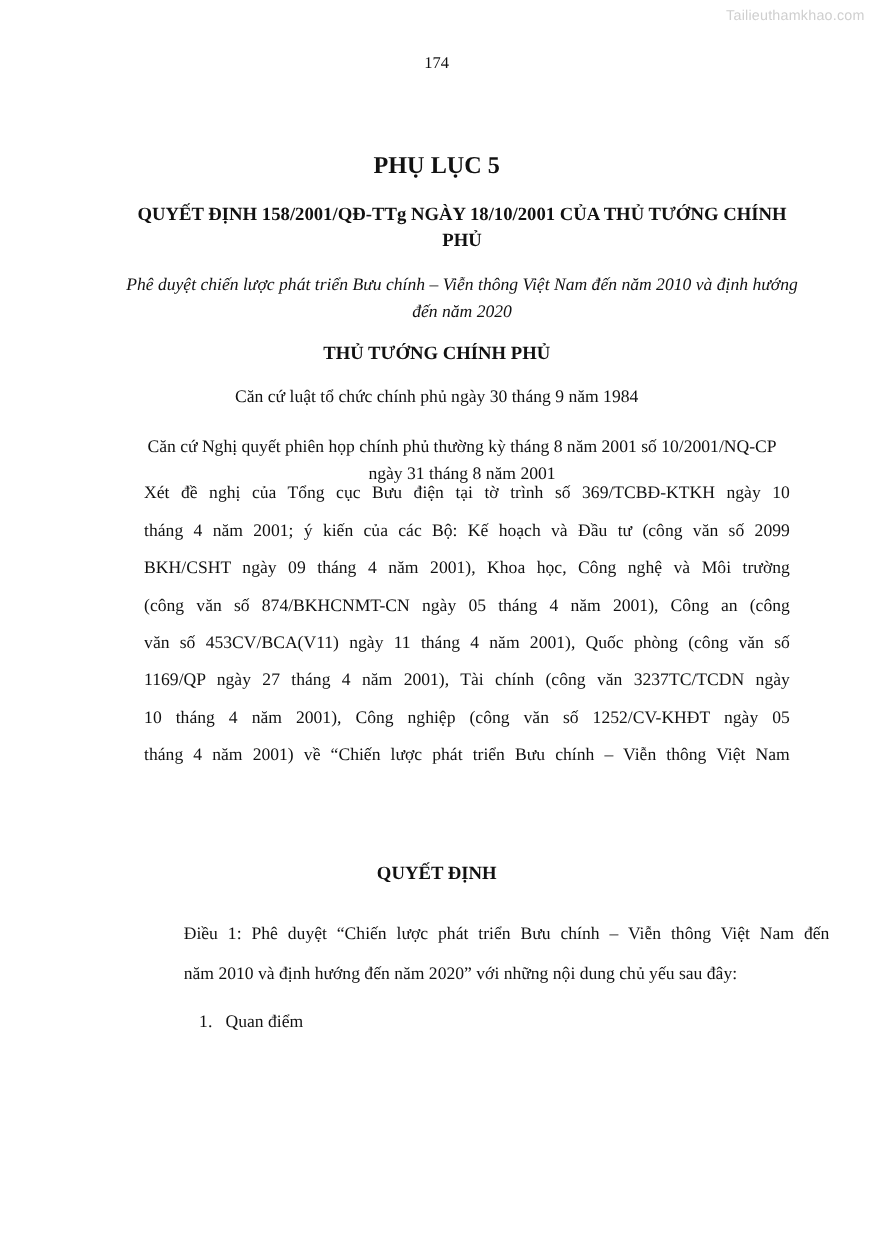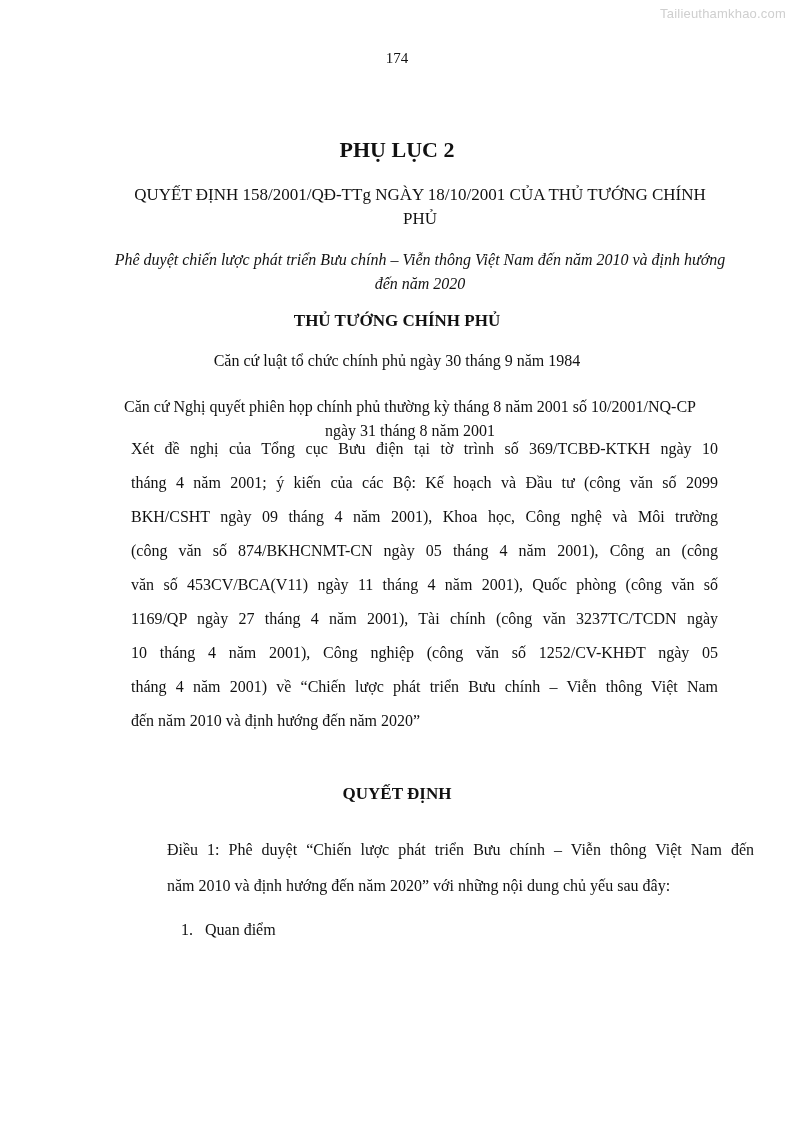--- a/index.html
+++ b/index.html
@@ -8,25 +8,25 @@
     font-family: "Liberation Serif", "DejaVu Serif", serif; color: #111;
     overflow: hidden;
   }
   .watermark {
     position: absolute; top: 6px; right: 8px; font-family: "Liberation Sans", sans-serif;
     font-size: 13px; color: #cfcfcf; letter-spacing: 0.2px;
   }
   .abs { position: absolute; left: 0; width: 794px; text-align: center; }
   .pagenum { top: 50px; font-size: 15px; }
   .title { top: 137px; font-size: 22px; font-weight: bold; }
-  .subtitle { top: 183px; font-size: 17px; font-weight: normal; line-height: 24px; left: 120px; width: 600px; }
+  .subtitle { top: 183px; font-size: 17px; font-weight: bold; line-height: 24px; left: 120px; width: 600px; }
   .desc { top: 248px; font-size: 16px; font-style: italic; line-height: 24px; left: 110px; width: 620px; }
   .authority { top: 311px; font-size: 17px; font-weight: bold; }
   .basis1 { top: 352px; font-size: 16px; }
-  .basis2 { top: 395px; font-size: 16px; line-height: 24px; left: 120px; width: 580px; }
+  .basis2 { top: 395px; font-size: 16px; line-height: 24px; left: 130px; width: 580px; }
   .body-para {
     position: absolute; top: 432px; left: 131px; width: 587px; font-size: 16px;
     line-height: 34px; text-align: justify; text-align-last: left;
   }
   .line { display: block; text-align: justify; text-align-last: justify; height: 34px; white-space: nowrap; }
   .line.last { text-align-last: left; }
   .decision { top: 784px; font-size: 17px; font-weight: bold; }
   .article {
     position: absolute; top: 832px; left: 131px; width: 587px; font-size: 16px; line-height: 36px; margin-left: 36px;
   }
@@ -34,42 +34,41 @@
   .item { position: absolute; top: 921px; left: 181px; font-size: 16px; }
   .item .num { display: inline-block; width: 24px; }
 </style>
 </head>
 <body>
 
 <div class="watermark">Tailieuthamkhao.com</div>
 
 <div class="abs pagenum">174</div>
 
-<div class="abs title">PHỤ LỤC 2</div>
+<div class="abs title">PHỤ LỤC 5</div>
 
 <div class="abs subtitle">QUYẾT ĐỊNH 158/2001/QĐ-TTg NGÀY 18/10/2001 CỦA THỦ TƯỚNG CHÍNH PHỦ</div>
 
 <div class="abs desc">Phê duyệt chiến lược phát triển Bưu chính – Viễn thông Việt Nam đến năm 2010 và định hướng đến năm 2020</div>
 
 <div class="abs authority">THỦ TƯỚNG CHÍNH PHỦ</div>
 
 <div class="abs basis1">Căn cứ luật tổ chức chính phủ ngày 30 tháng 9 năm 1984</div>
 
 <div class="abs basis2">Căn cứ Nghị quyết phiên họp chính phủ thường kỳ tháng 8 năm 2001 số 10/2001/NQ-CP ngày 31 tháng 8 năm 2001</div>
 
 <div class="body-para">
   <span class="line">Xét đề nghị của Tổng cục Bưu điện tại tờ trình số 369/TCBĐ-KTKH ngày 10</span>
   <span class="line">tháng 4 năm 2001; ý kiến của các Bộ: Kế hoạch và Đầu tư (công văn số 2099</span>
   <span class="line">BKH/CSHT ngày 09 tháng 4 năm 2001), Khoa học, Công nghệ và Môi trường</span>
   <span class="line">(công văn số 874/BKHCNMT-CN ngày 05 tháng 4 năm 2001), Công an (công</span>
   <span class="line">văn số 453CV/BCA(V11) ngày 11 tháng 4 năm 2001), Quốc phòng (công văn số</span>
   <span class="line">1169/QP ngày 27 tháng 4 năm 2001), Tài chính (công văn 3237TC/TCDN ngày</span>
   <span class="line">10 tháng 4 năm 2001), Công nghiệp (công văn số 1252/CV-KHĐT ngày 05</span>
   <span class="line">tháng 4 năm 2001) về “Chiến lược phát triển Bưu chính – Viễn thông Việt Nam</span>
-  <span class="line last">đến năm 2010 và định hướng đến năm 2020”</span>
 </div>
 
 <div class="abs decision">QUYẾT ĐỊNH</div>
 
 <div class="article">
   <span class="line">Điều 1: Phê duyệt “Chiến lược phát triển Bưu chính – Viễn thông Việt Nam đến</span>
   <span class="line last">năm 2010 và định hướng đến năm 2020” với những nội dung chủ yếu sau đây:</span>
 </div>
 
 <div class="item">

